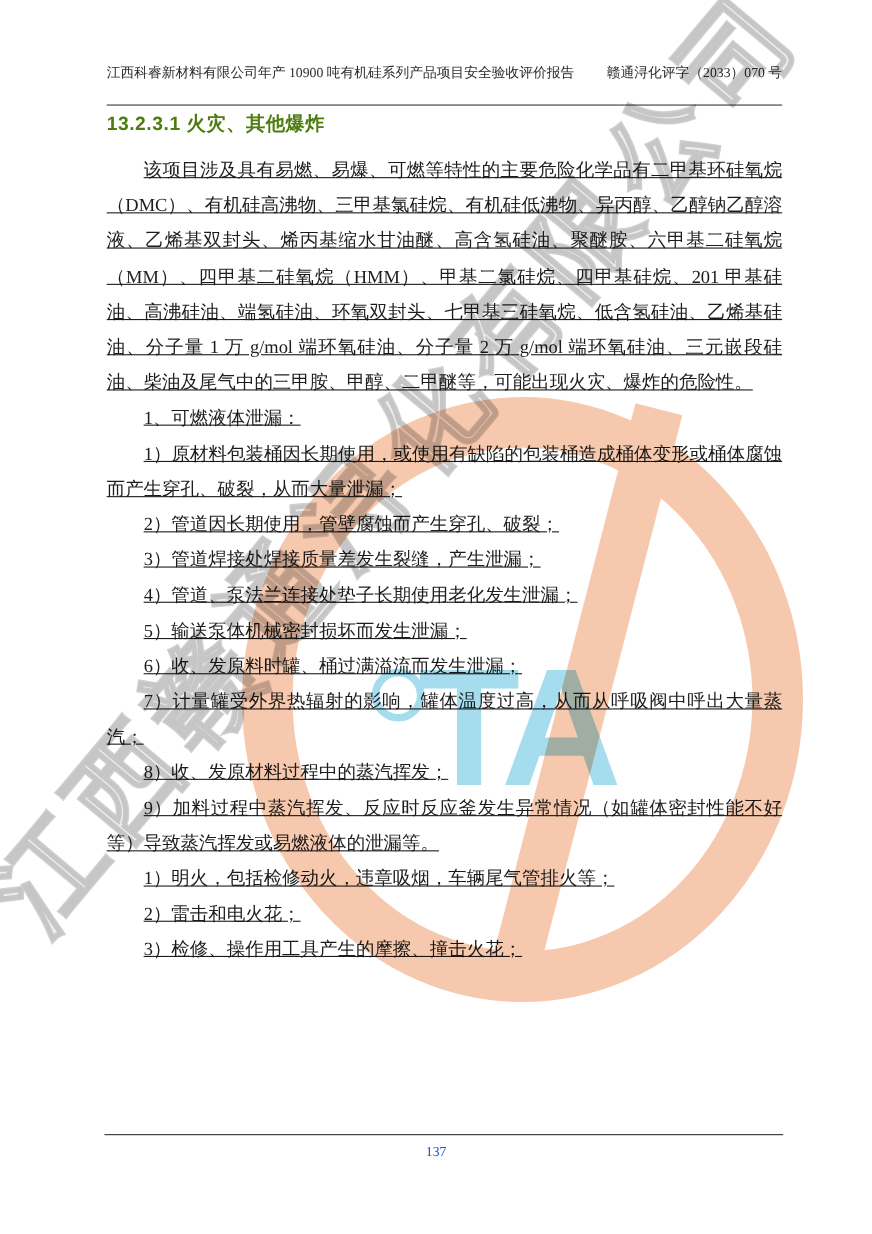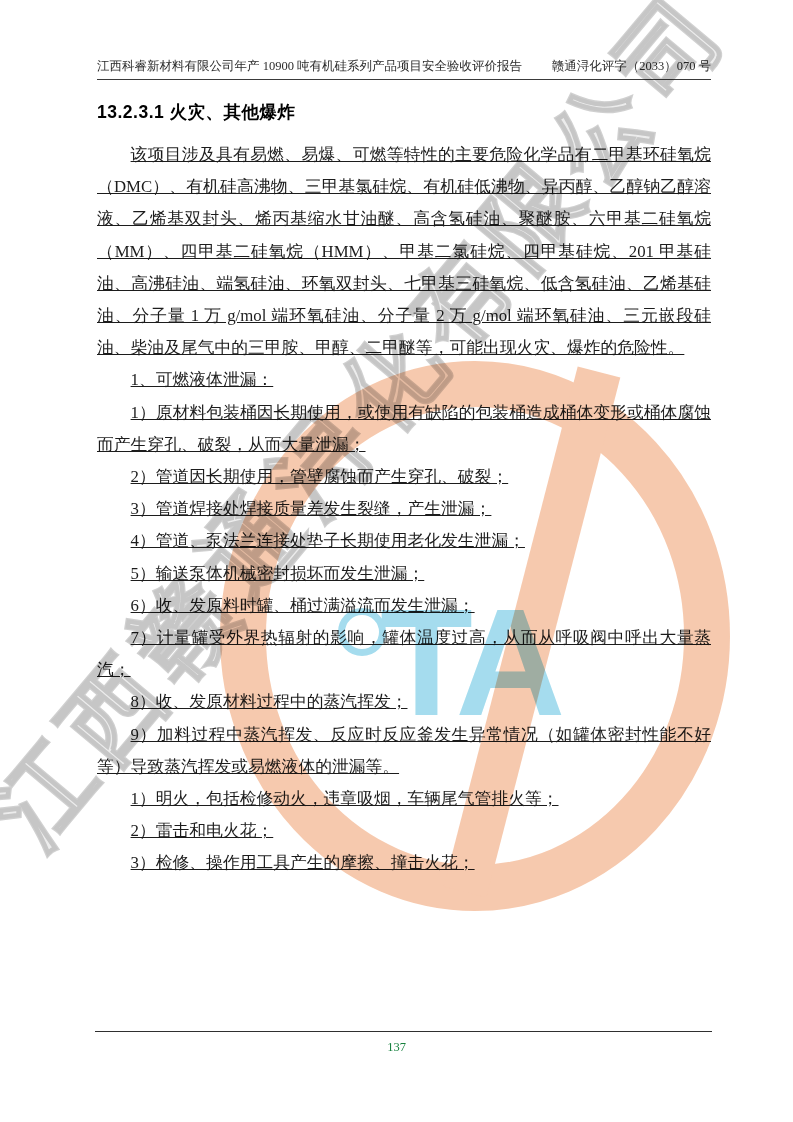--- a/index.html
+++ b/index.html
@@ -4,42 +4,42 @@
 <style>
   html,body{margin:0;padding:0;}
   body{
     width:793px;height:1122px;position:relative;overflow:hidden;
     background:#ffffff;color:#1c1c1c;
     font-family:"Liberation Serif","DejaVu Serif",serif;
   }
   .header{
     position:absolute;left:97px;top:58px;width:614px;
     display:flex;justify-content:space-between;align-items:flex-end;
-    border-bottom:1.5px solid #3a3a3a;padding-bottom:4px;
+    border-bottom:1.5px solid #3a3a3a;padding-bottom:20px;
     font-size:12.5px;color:#2b2b2b;z-index:2;
   }
   .header .h-left{white-space:nowrap;}
   .header .h-right{white-space:nowrap;}
   .heading{
     position:absolute;left:97px;top:100px;z-index:2;
     font-family:"Liberation Sans","DejaVu Sans",sans-serif;
-    font-weight:bold;font-size:17.5px;color:#000000;letter-spacing:.5px;
+    font-weight:bold;font-size:17.5px;color:#4d7c0f;letter-spacing:.5px;
   }
   .content{
     position:absolute;left:97px;top:139px;width:614px;z-index:2;
     font-size:16.8px;line-height:32.2px;text-align:justify;
   }
   .content p{margin:0;text-indent:2em;text-decoration:underline;}
   .footer-line{
     position:absolute;left:95px;top:1031px;width:617px;
     border-top:1.5px solid #2f2f2f;z-index:2;
   }
   .page-number{
     position:absolute;left:0;top:1040px;width:793px;text-align:center;
-    font-size:12.5px;color:#15803d;z-index:2;
+    font-size:12.5px;color:#1d4ed8;z-index:2;
   }
 
   
   .wm-blue{
     position:absolute;left:338px;top:586px;z-index:4;
     mix-blend-mode:multiply;opacity:.8;pointer-events:none;
   }
   .wm-blue .ring{
     position:absolute;left:0;top:22px;width:34px;height:34px;
     border:7px solid #8ed4ea;border-radius:50%;

